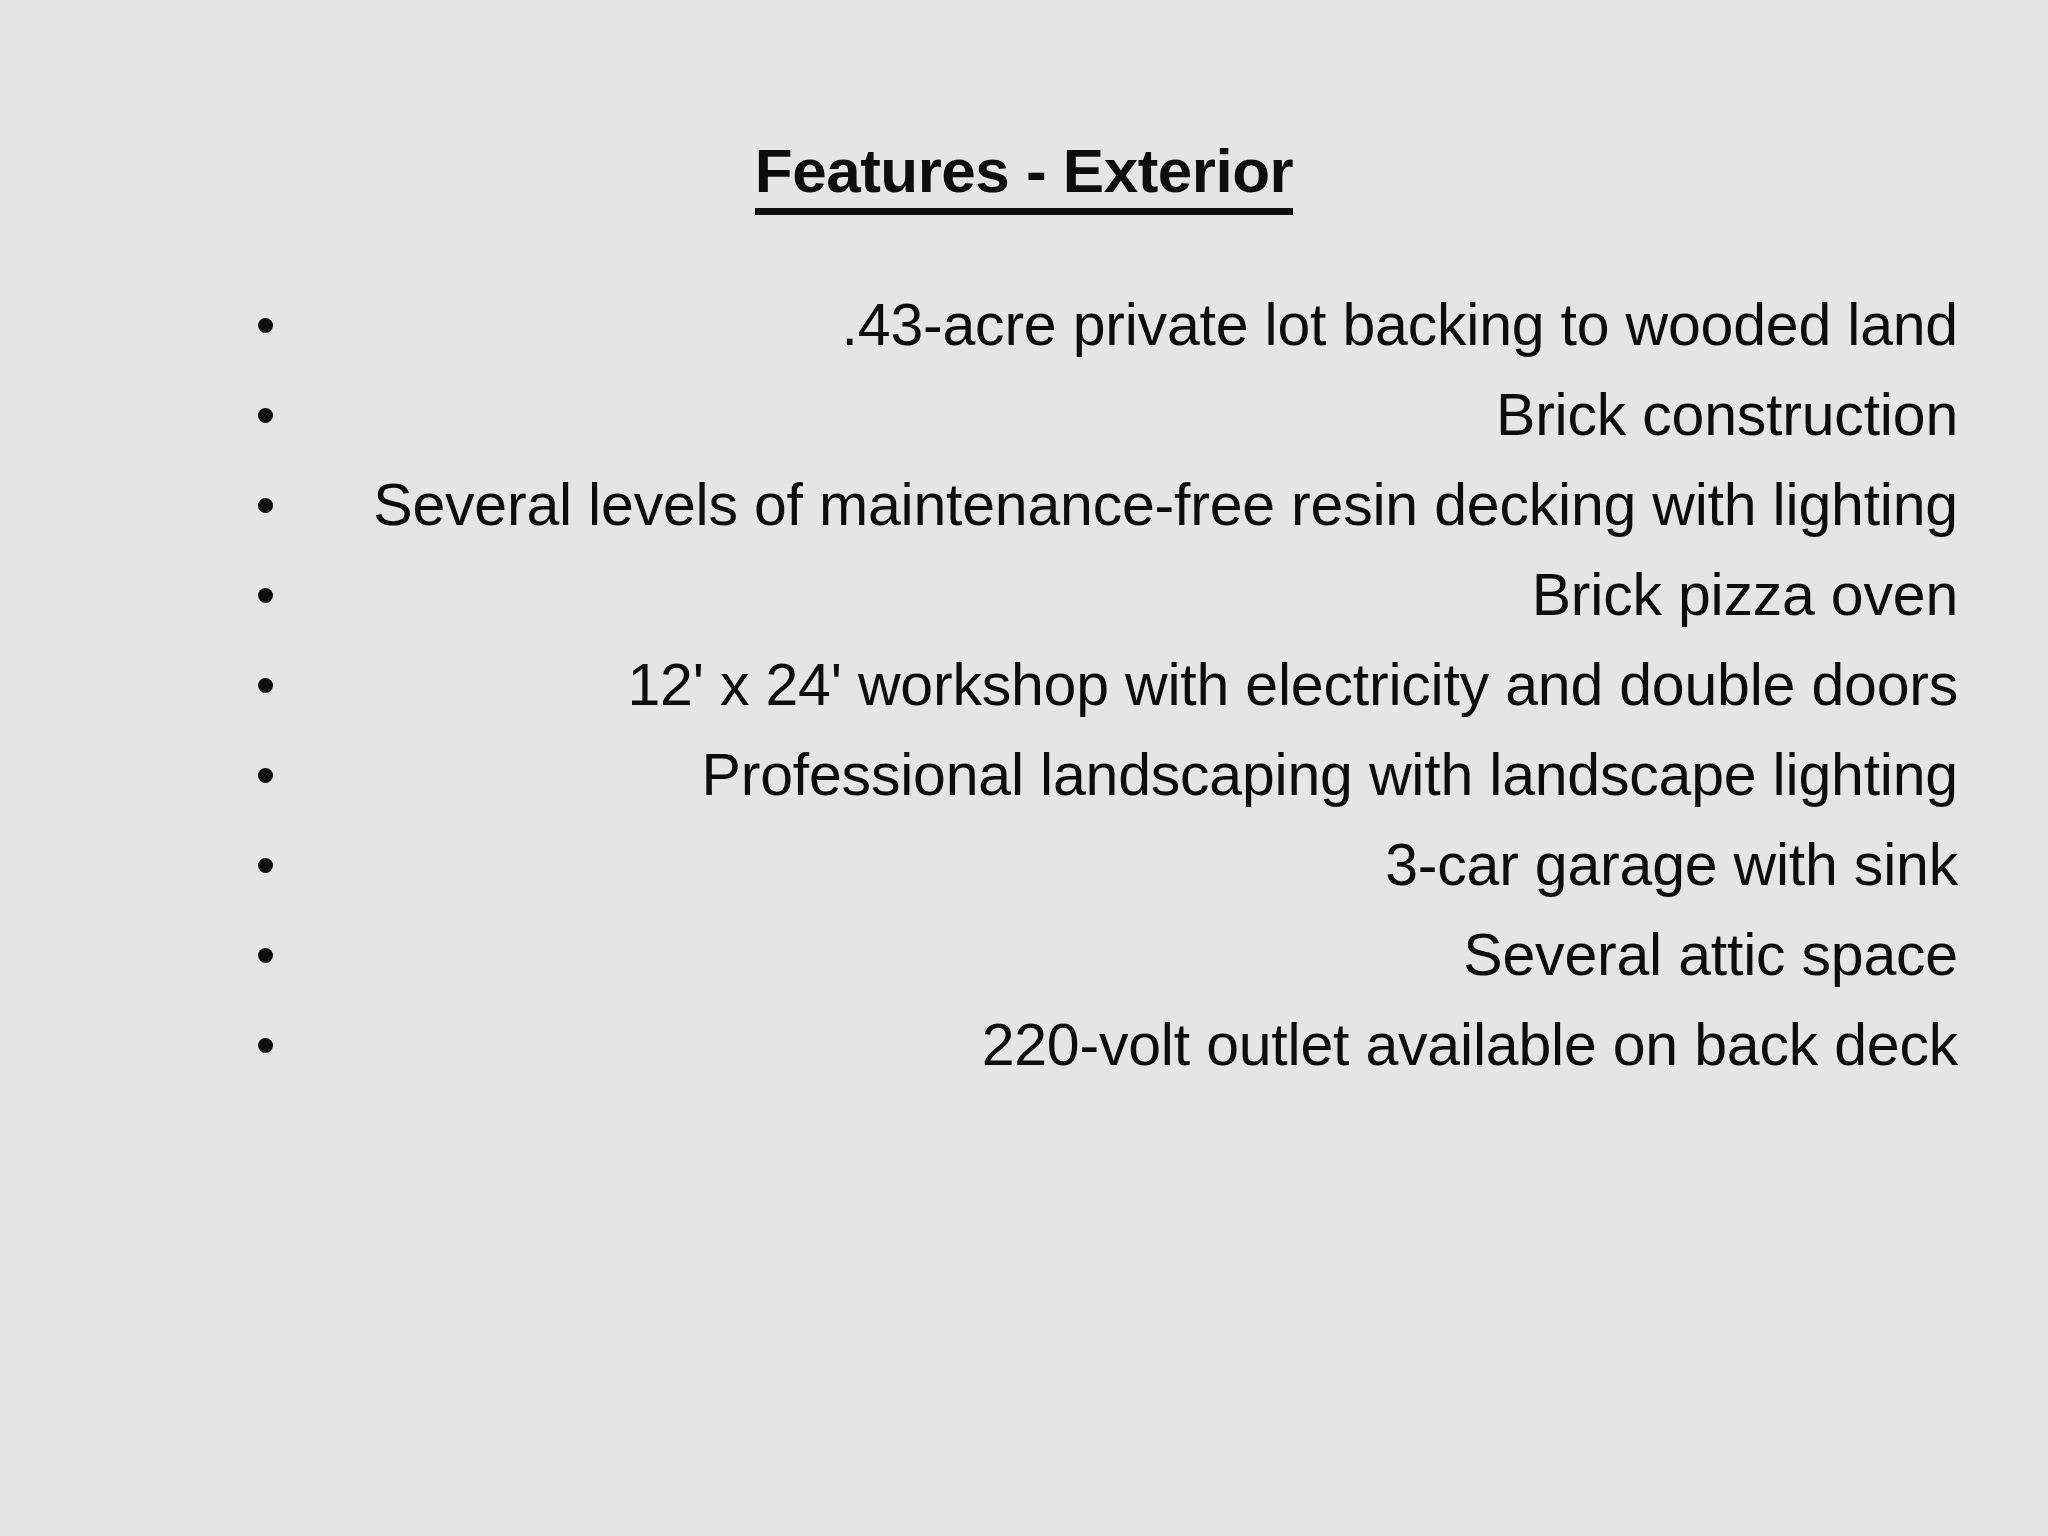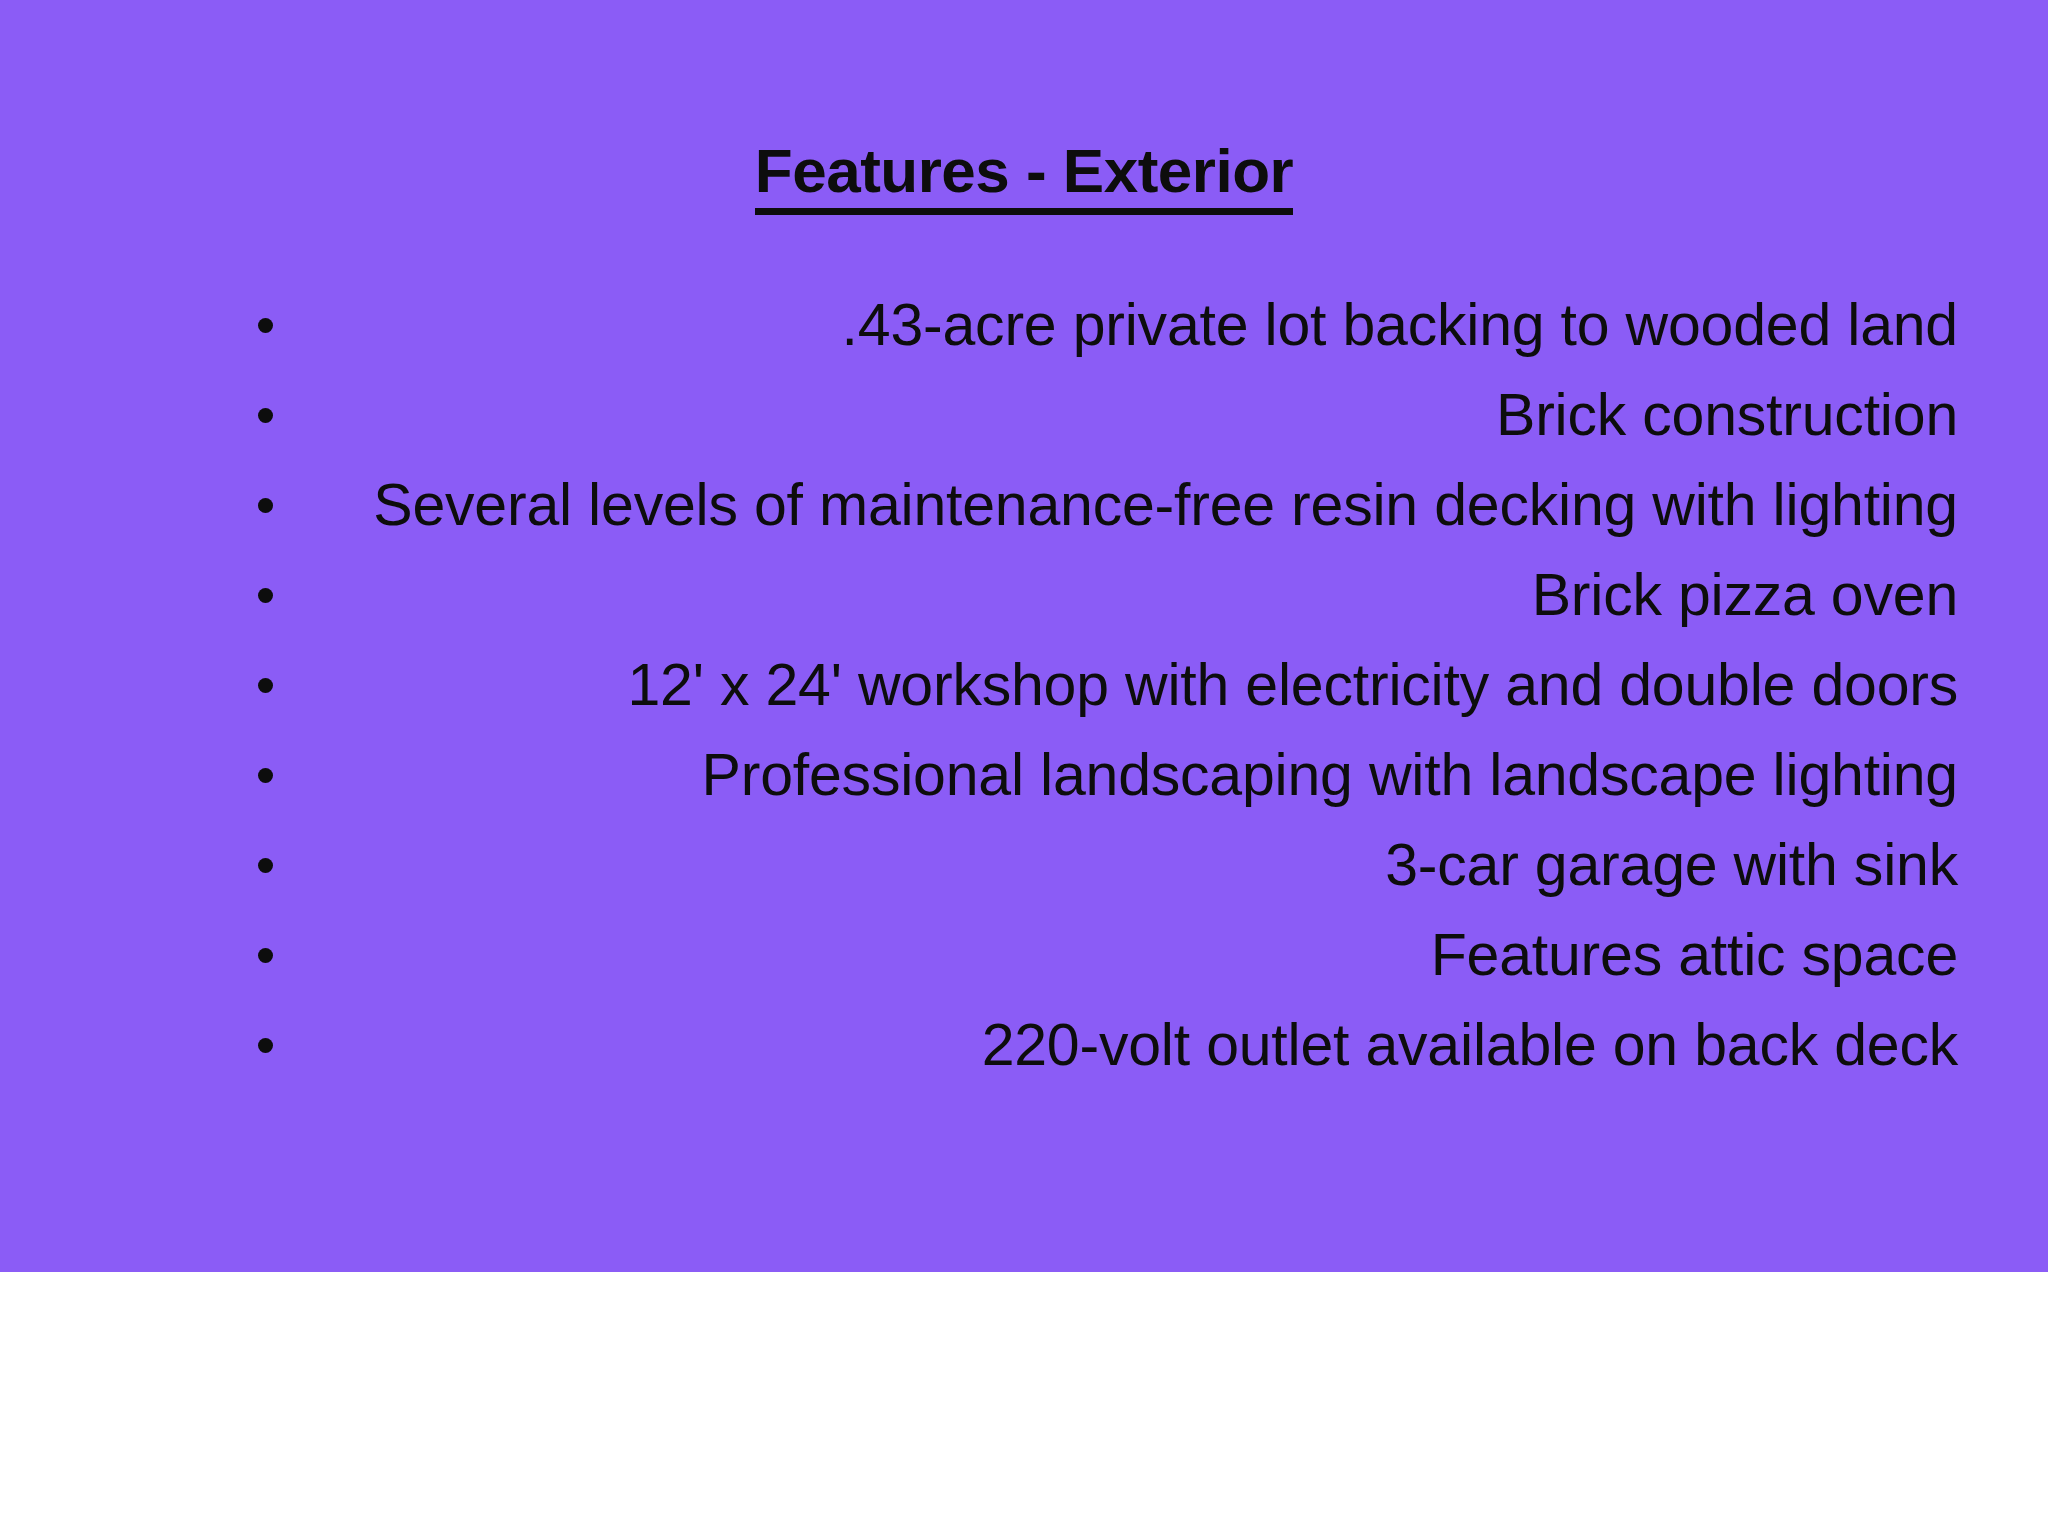--- a/index.html
+++ b/index.html
@@ -11,22 +11,22 @@
 
   body {
     font-family: "Liberation Sans", "DejaVu Sans", sans-serif;
     color: #0d0d0d;
     -webkit-font-smoothing: antialiased;
   }
 
   .slide {
     position: relative;
     width: 2048px;
-    height: 1272px;
-    background: #8b5cf6;
+    height: 1536px;
+    background: #e5e5e5;
     overflow: hidden;
     box-sizing: border-box;
     padding-left: 44px;
   }
 
   
   .slide-title-wrap {
     position: absolute;
     top: 96px;
     left: 0;
@@ -121,21 +121,21 @@
     <li class="feature-item">
       <span class="bullet-dot"></span>
       <span class="item-text">Professional landscaping with landscape lighting</span>
     </li>
     <li class="feature-item">
       <span class="bullet-dot"></span>
       <span class="item-text">3-car garage with sink</span>
     </li>
     <li class="feature-item">
       <span class="bullet-dot"></span>
-      <span class="item-text">Features attic space</span>
+      <span class="item-text">Several attic space</span>
     </li>
     <li class="feature-item">
       <span class="bullet-dot"></span>
       <span class="item-text">220-volt outlet available on back deck</span>
     </li>
   </ul>
 
 </div>
 
 </body></html>

